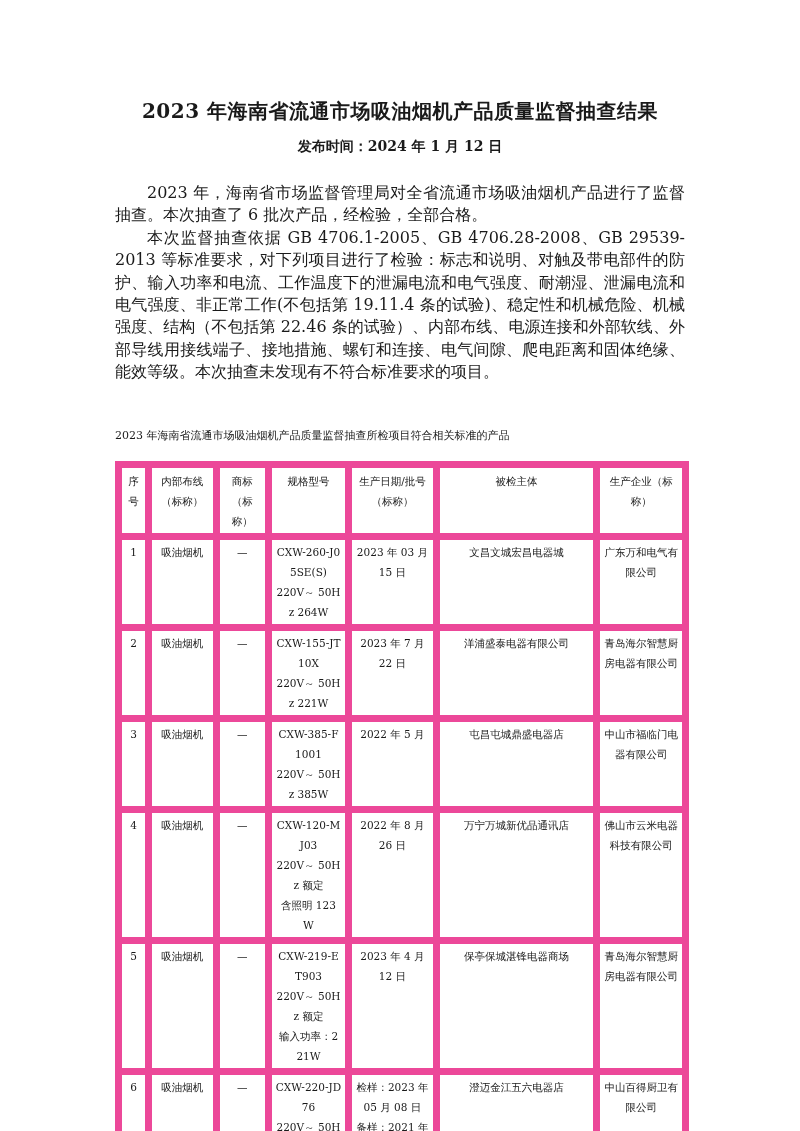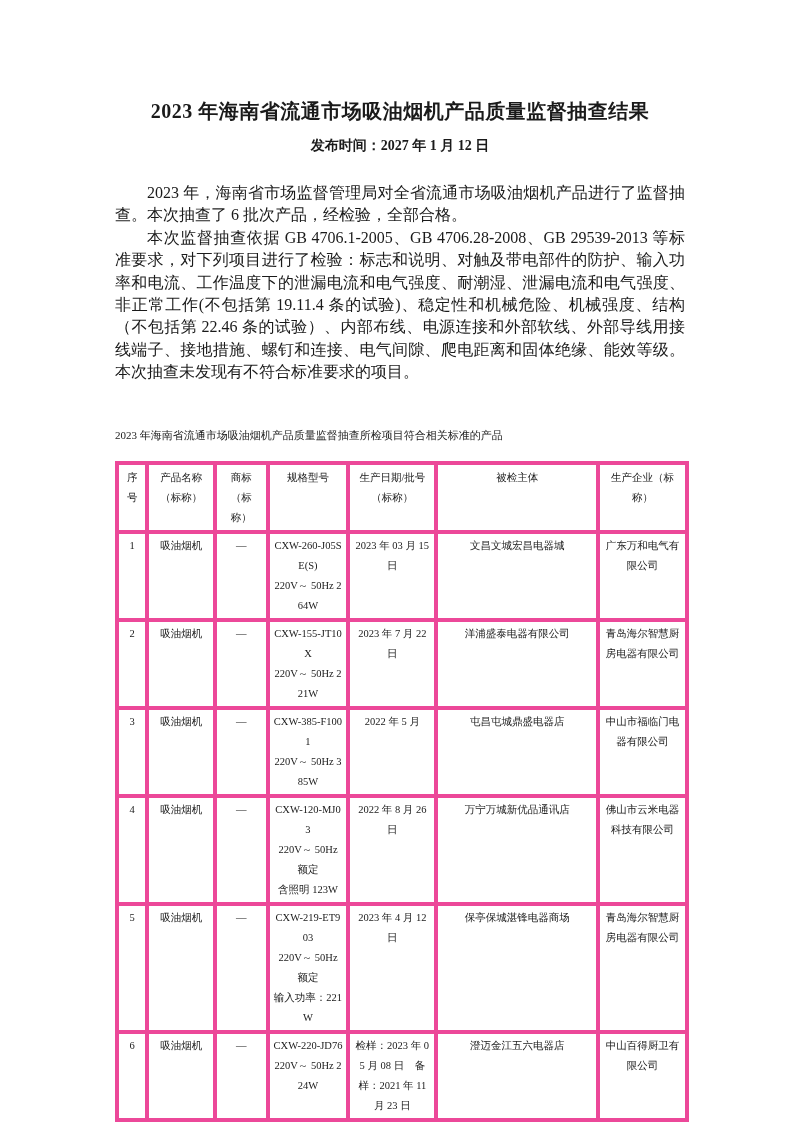--- a/index.html
+++ b/index.html
@@ -13,21 +13,20 @@
     font-family: "DejaVu Serif", "Liberation Serif", serif;
     color: #1a1a1a;
     position: relative;
     overflow: hidden;
   }
   .page {
     box-sizing: border-box;
     width: 800px;
     height: 1131px;
     padding: 98px 115px 0 115px;
-    font-family: Liberation Serif, serif;
   }
   .doc-title {
     text-align: center;
     font-size: 20px;
     font-weight: bold;
     line-height: 27px;
     letter-spacing: 0.5px;
     margin: 0;
   }
   .doc-subtitle {
@@ -55,62 +54,62 @@
   }
   table.results {
     border-collapse: collapse;
     margin: 18px auto 0 auto;
     width: 574px;
     table-layout: fixed;
     border: 2px solid #000;
   }
   table.results th,
   table.results td {
-    border: 4px solid #ec4899;
+    border: 7px solid #ec4899;
     font-weight: normal;
     font-size: 10.5px;
     line-height: 20px;
     vertical-align: top;
     text-align: center;
     padding: 2px 4px;
     word-break: break-all;
     overflow: hidden;
   }
   table.results th { padding-top: 3px; }
   tr.r2 td { height: 40px; }
   tr.r3 td { height: 60px; }
 </style>
 </head>
 <body>
 
 <div class="page">
 
   <h1 class="doc-title">2023 年海南省流通市场吸油烟机产品质量监督抽查结果</h1>
-  <div class="doc-subtitle">发布时间：2027 年 1 月 12 日</div>
+  <div class="doc-subtitle">发布时间：2024 年 1 月 12 日</div>
 
   <div class="content">
     <p class="para">2023 年，海南省市场监督管理局对全省流通市场吸油烟机产品进行了监督抽查。本次抽查了 6 批次产品，经检验，全部合格。</p>
     <p class="para">本次监督抽查依据 GB 4706.1-2005、GB 4706.28-2008、GB 29539-2013 等标准要求，对下列项目进行了检验：标志和说明、对触及带电部件的防护、输入功率和电流、工作温度下的泄漏电流和电气强度、耐潮湿、泄漏电流和电气强度、非正常工作(不包括第 19.11.4 条的试验)、稳定性和机械危险、机械强度、结构（不包括第 22.46 条的试验）、内部布线、电源连接和外部软线、外部导线用接线端子、接地措施、螺钉和连接、电气间隙、爬电距离和固体绝缘、能效等级。本次抽查未发现有不符合标准要求的项目。</p>
 
     <div class="table-caption">2023 年海南省流通市场吸油烟机产品质量监督抽查所检项目符合相关标准的产品</div>
 
     <table class="results">
       <colgroup>
         <col style="width:30px">
         <col style="width:67px">
         <col style="width:52px">
         <col style="width:80px">
         <col style="width:87px">
         <col style="width:160px">
         <col style="width:88px">
       </colgroup>
       <thead>
         <tr>
           <th>序号</th>
-          <th>产品名称（标称）</th>
+          <th>内部布线（标称）</th>
           <th>商标（标称）</th>
           <th>规格型号</th>
           <th>生产日期/批号（标称）</th>
           <th>被检主体</th>
           <th>生产企业（标称）</th>
         </tr>
       </thead>
       <tbody>
         <tr class="r2">
           <td>1</td>

